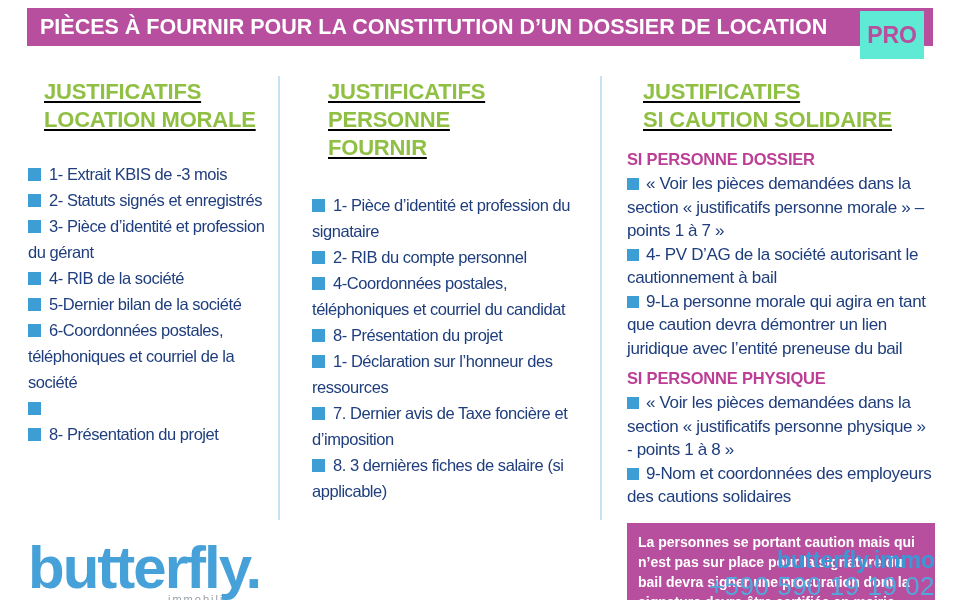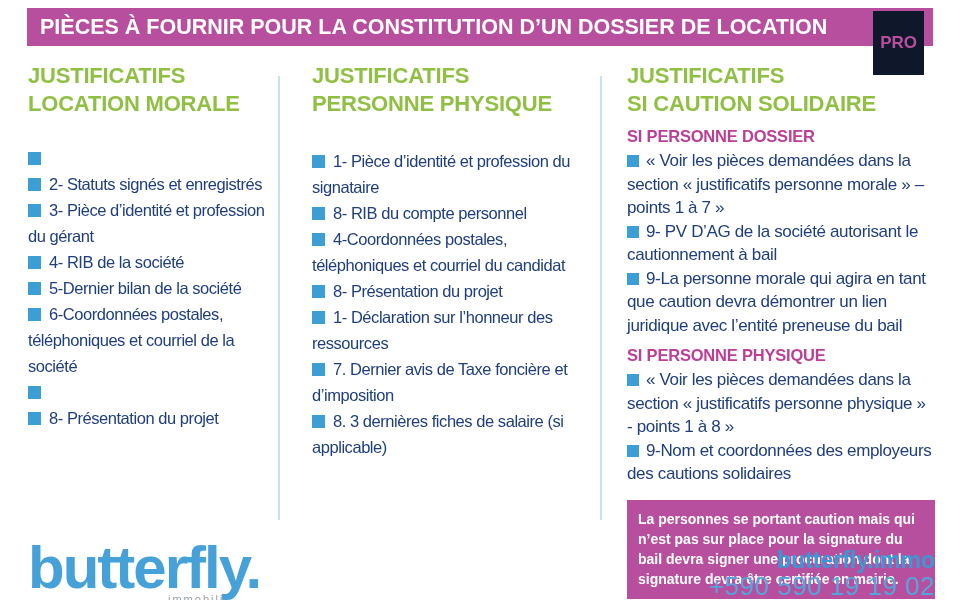--- a/index.html
+++ b/index.html
@@ -11,31 +11,31 @@
   .banner{
     position:absolute;left:27px;top:8px;width:906px;height:38px;
     background:#b84f9e;display:flex;align-items:center;
   }
   .banner-title{
     color:#ffffff;font-weight:bold;font-size:21.5px;letter-spacing:0px;
     padding-left:13px;white-space:nowrap;
   }
   .banner-badge{
     position:absolute;right:9px;top:3px;height:32px;
-    background:#0f172a;color:#b84f9e;font-weight:bold;font-size:17px;
-    display:flex;align-items:center;padding:16px 7px;
+    background:#5eead4;color:#b84f9e;font-weight:bold;font-size:23px;
+    display:flex;align-items:center;padding:8px 7px;
   }
   .divider{position:absolute;top:76px;height:444px;width:2px;background:#c3e3f2;}
   .d1{left:278px;}
   .d2{left:600px;}
   .col{position:absolute;top:62px;}
   .col1{left:28px;width:250px;}
   .col2{left:312px;width:258px;}
   .col3{left:627px;width:308px;}
-  .col-heading{margin:0;}
+  .col-heading{margin:16px;text-decoration:underline;}
   .col-heading span{
     display:block;color:#90c043;font-weight:bold;font-size:22px;line-height:28px;
     letter-spacing:-0.2px;
   }
   .items{margin-top:27px;}
   .col2 .items{margin-top:30px;}
   .item{
     color:#1f3e7d;font-size:16.5px;line-height:26px;letter-spacing:-0.45px;
   }
   .sq{
@@ -81,57 +81,57 @@
 
 <div class="divider d1"></div>
 <div class="divider d2"></div>
 
 <section class="col col1">
   <h2 class="col-heading">
     <span>JUSTIFICATIFS</span>
     <span>LOCATION MORALE</span>
   </h2>
   <div class="items">
-      <div class="item"><span class="sq"></span></div>
+      <div class="item"><span class="sq"></span><span>1- Extrait KBIS de -3 mois</span></div>
       <div class="item"><span class="sq"></span><span>2- Statuts signés et enregistrés</span></div>
       <div class="item"><span class="sq"></span><span>3- Pièce d’identité et profession du gérant</span></div>
       <div class="item"><span class="sq"></span><span>4- RIB de la société</span></div>
       <div class="item"><span class="sq"></span><span>5-Dernier bilan de la société</span></div>
       <div class="item"><span class="sq"></span><span>6-Coordonnées postales, téléphoniques et courriel de la société</span></div>
       <div class="item"><span class="sq"></span></div>
       <div class="item"><span class="sq"></span><span>8- Présentation du projet</span></div>
     </div>
 </section>
 
 <section class="col col2">
   <h2 class="col-heading">
     <span>JUSTIFICATIFS</span>
-    <span>PERSONNE PHYSIQUE</span>
+    <span>PERSONNE FOURNIR</span>
   </h2>
   <div class="items">
       <div class="item"><span class="sq"></span><span>1- Pièce d’identité et profession du signataire</span></div>
-      <div class="item"><span class="sq"></span><span>8- RIB du compte personnel</span></div>
+      <div class="item"><span class="sq"></span><span>2- RIB du compte personnel</span></div>
       <div class="item"><span class="sq"></span><span>4-Coordonnées postales, téléphoniques et courriel du candidat</span></div>
       <div class="item"><span class="sq"></span><span>8- Présentation du projet</span></div>
       <div class="item"><span class="sq"></span><span>1- Déclaration sur l’honneur des ressources</span></div>
       <div class="item"><span class="sq"></span><span>7. Dernier avis de Taxe foncière et d’imposition</span></div>
       <div class="item"><span class="sq"></span><span>8. 3 dernières fiches de salaire (si applicable)</span></div>
     </div>
 </section>
 
 <section class="col col3">
   <h2 class="col-heading">
     <span>JUSTIFICATIFS</span>
     <span>SI CAUTION SOLIDAIRE</span>
   </h2>
   <div class="subsection">
     <h3>SI PERSONNE DOSSIER</h3>
     <div class="items">
         <div class="item"><span class="sq"></span><span>« Voir les pièces demandées dans la section « justificatifs personne morale » – points 1 à 7 »</span></div>
-        <div class="item"><span class="sq"></span><span>9- PV D’AG de la société autorisant le cautionnement à bail</span></div>
+        <div class="item"><span class="sq"></span><span>4- PV D’AG de la société autorisant le cautionnement à bail</span></div>
         <div class="item"><span class="sq"></span><span>9-La personne morale qui agira en tant que caution devra démontrer un lien juridique avec l’entité preneuse du bail</span></div>
       </div>
   </div>
   <div class="subsection">
     <h3>SI PERSONNE PHYSIQUE</h3>
     <div class="items">
         <div class="item"><span class="sq"></span><span>« Voir les pièces demandées dans la section « justificatifs personne physique » - points 1 à 8 »</span></div>
         <div class="item"><span class="sq"></span><span>9-Nom et coordonnées des employeurs des cautions solidaires</span></div>
       </div>
   </div>

